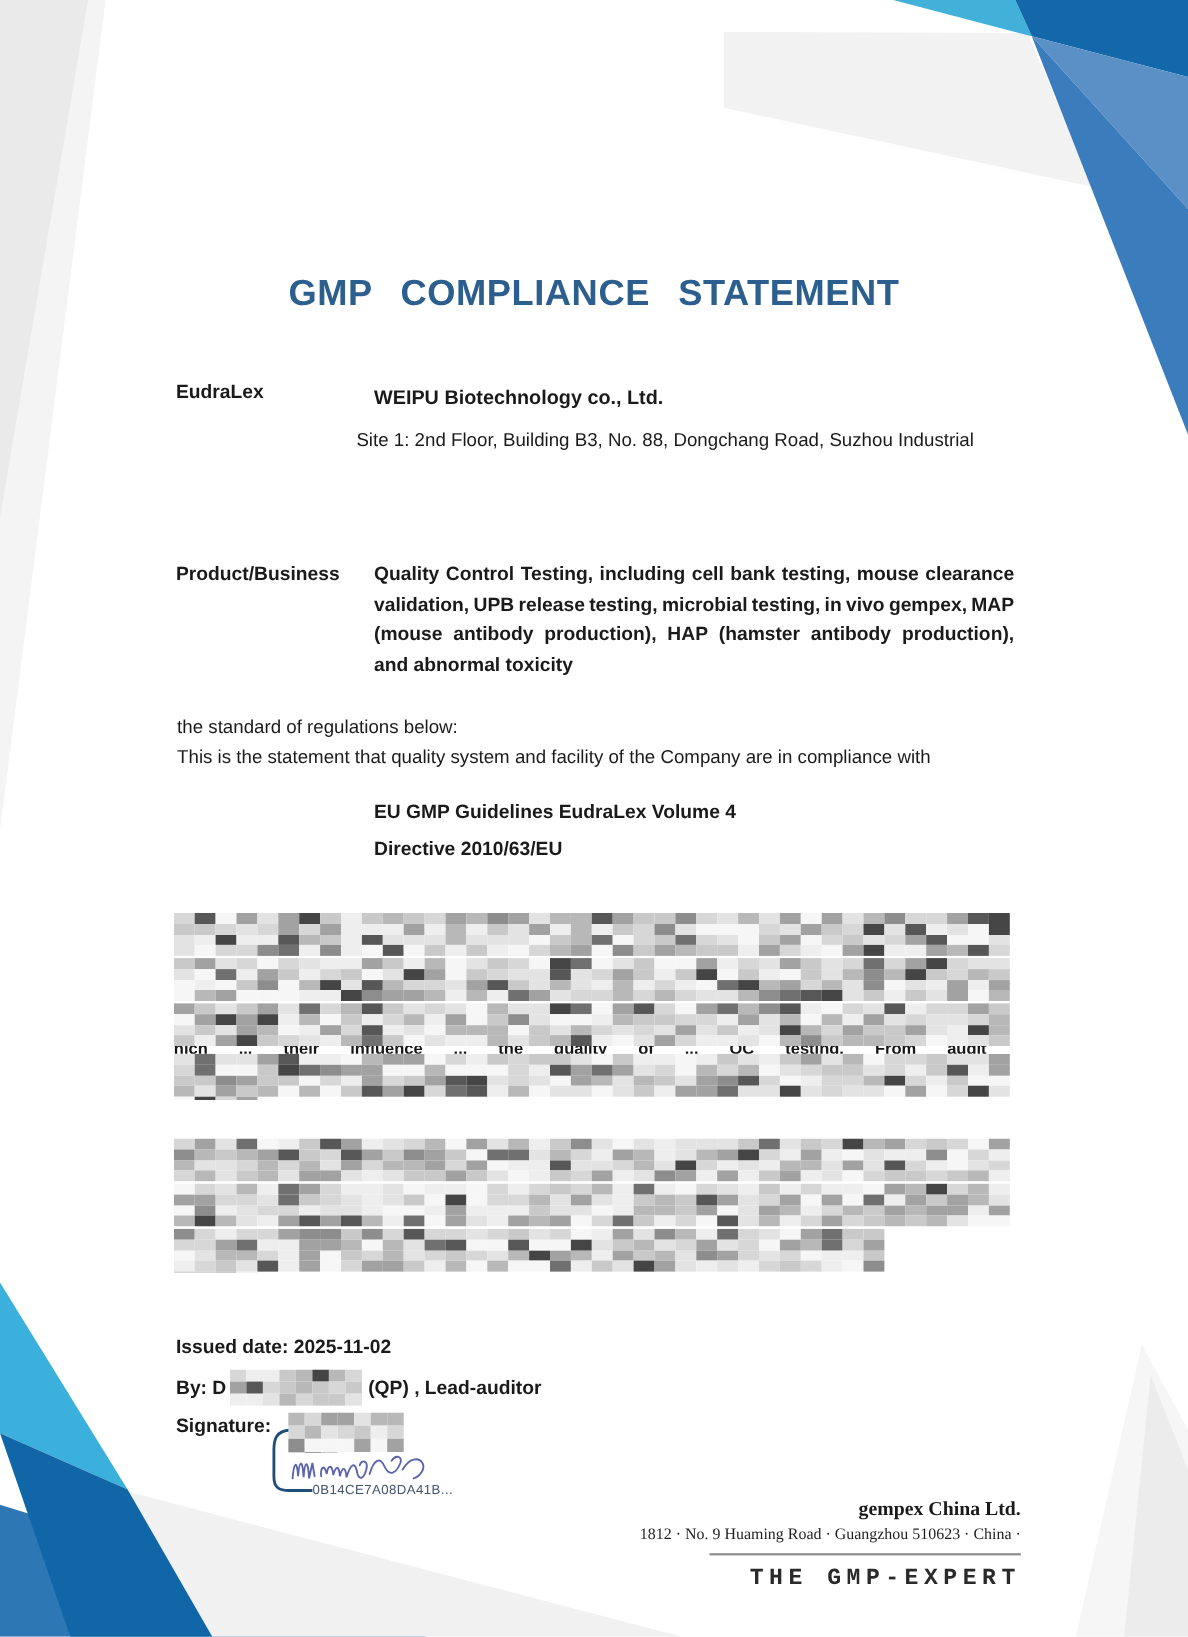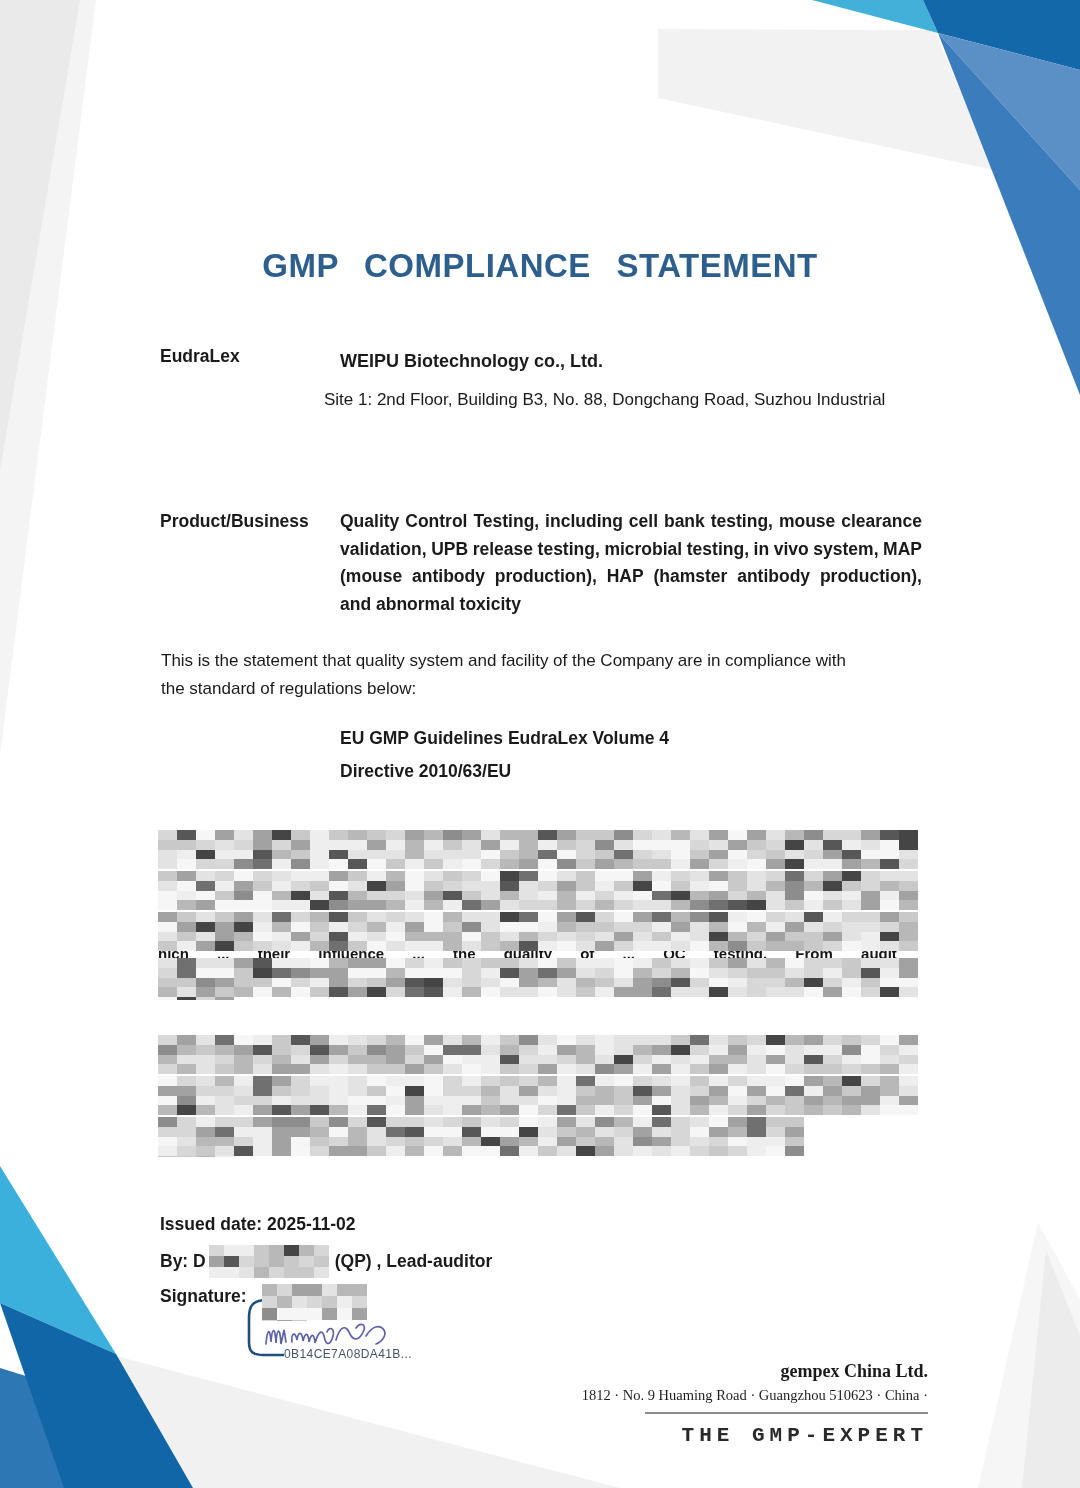--- a/index.html
+++ b/index.html
@@ -94,38 +94,38 @@
       </div>
     <div class="jline">
         <span>validation,</span>
         <span>UPB</span>
         <span>release</span>
         <span>testing,</span>
         <span>microbial</span>
         <span>testing,</span>
         <span>in</span>
         <span>vivo</span>
-        <span>system,</span>
+        <span>gempex,</span>
         <span>MAP</span>
       </div>
     <div class="jline">
         <span>(mouse</span>
         <span>antibody</span>
         <span>production),</span>
         <span>HAP</span>
         <span>(hamster</span>
         <span>antibody</span>
         <span>production),</span>
       </div>
     <div>and abnormal toxicity</div>
   </div>
 
   <div class="abs stmt" style="left:161px;top:647px;">
+    <div>the standard of regulations below:</div>
     <div>This is the statement that quality system and facility of the Company are in compliance with</div>
-    <div>the standard of regulations below:</div>
   </div>
 
   <div class="abs reg" style="left:340px;top:728px;">EU GMP Guidelines EudraLex Volume 4</div>
   <div class="abs reg" style="left:340px;top:761px;">Directive 2010/63/EU</div>
 
   <div class="abs sliver">
       <span>hich ... their influence ... the quality of ... QC testing. From audit ... concluded</span>
     </div>
   <div class="abs mosaic" style="left:158px;top:830px;width:762px;height:39px;">
       <i style="width:19px;height:9.8px;background:#d7d7d7"></i>

